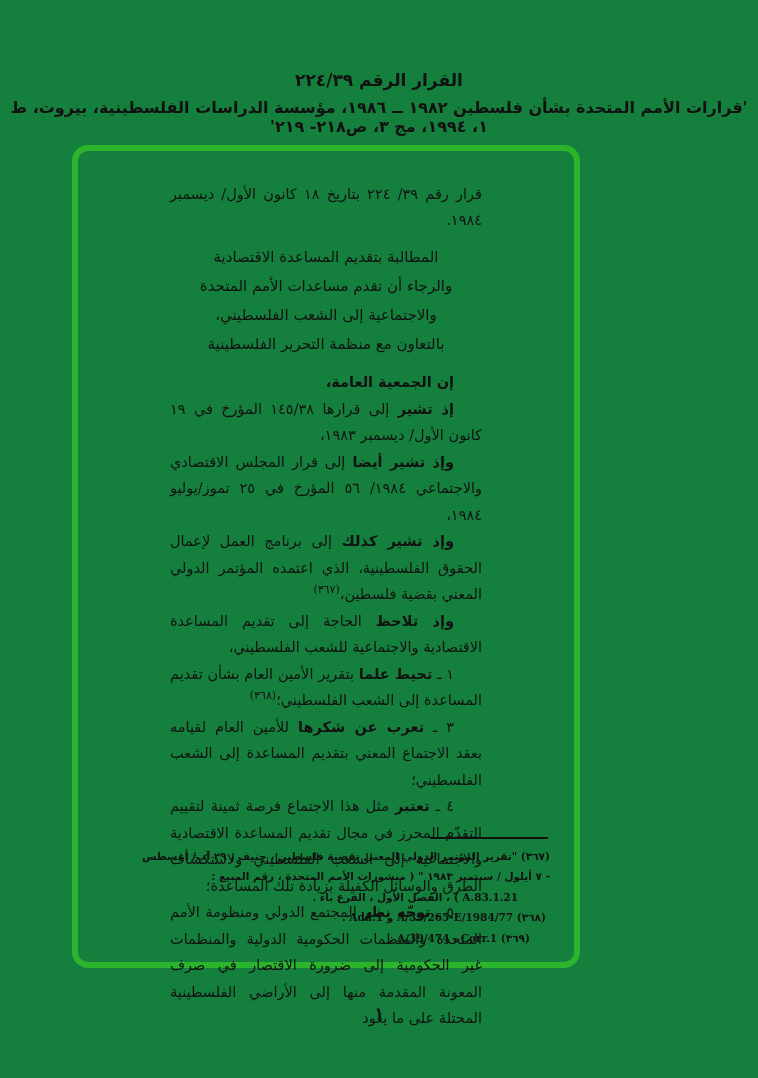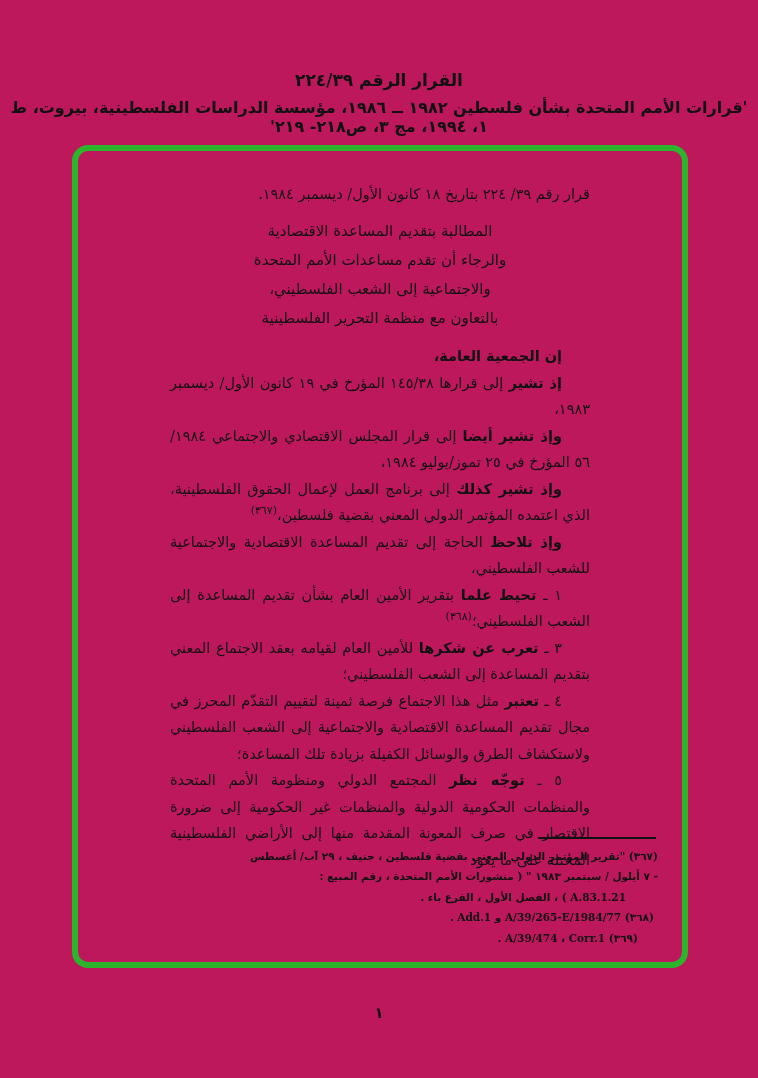--- a/index.html
+++ b/index.html
@@ -1,21 +1,21 @@
 <!DOCTYPE html>
 <html lang="ar"><head>
 <meta charset="utf-8">
 <style>
   html,body{margin:0;padding:0;background:#ffffff;}
-  .page{position:relative;width:758px;height:1078px;background:#be185d;overflow:hidden;
+  .page{position:relative;width:758px;height:1078px;background:#15803d;overflow:hidden;
         font-family:"DejaVu Serif","DejaVu Sans",sans-serif;color:#111;}
   .header{position:absolute;top:70px;left:0;right:0;text-align:center;direction:rtl;}
   .title{font-size:17px;font-weight:bold;margin:0;font-family:"DejaVu Sans",sans-serif;}
   .source{font-size:16px;font-weight:bold;margin-top:8px;font-family:"DejaVu Sans",sans-serif;}
-  .doc-box{position:absolute;left:72px;top:145px;width:616px;height:823px;box-sizing:border-box;
+  .doc-box{position:absolute;left:72px;top:145px;width:508px;height:823px;box-sizing:border-box;
            border:6px solid #2cb42c;border-radius:16px;direction:rtl;
            padding:30px 92px 0 92px;}
   .intro{font-size:14.5px;line-height:26px;margin:0 0 10px 0;text-align:justify;}
   .heading{text-align:center;font-size:15px;line-height:29px;margin:4px 0 10px 0;}
   .paras{font-size:14.5px;}
   .para{margin:0;text-align:justify;text-indent:28px;line-height:26.5px;}
   .b{font-weight:bold;}
   sup{font-size:11px;line-height:0;}
   .footnotes{position:absolute;bottom:14px;right:24px;width:334px;direction:rtl;
              font-size:10.5px;font-weight:bold;line-height:20.5px;text-align:right;

